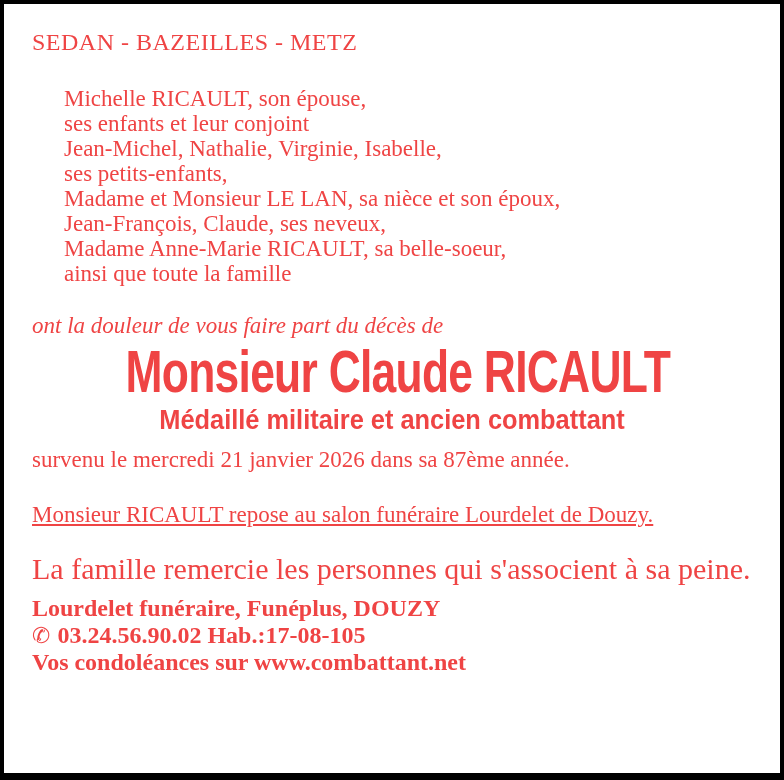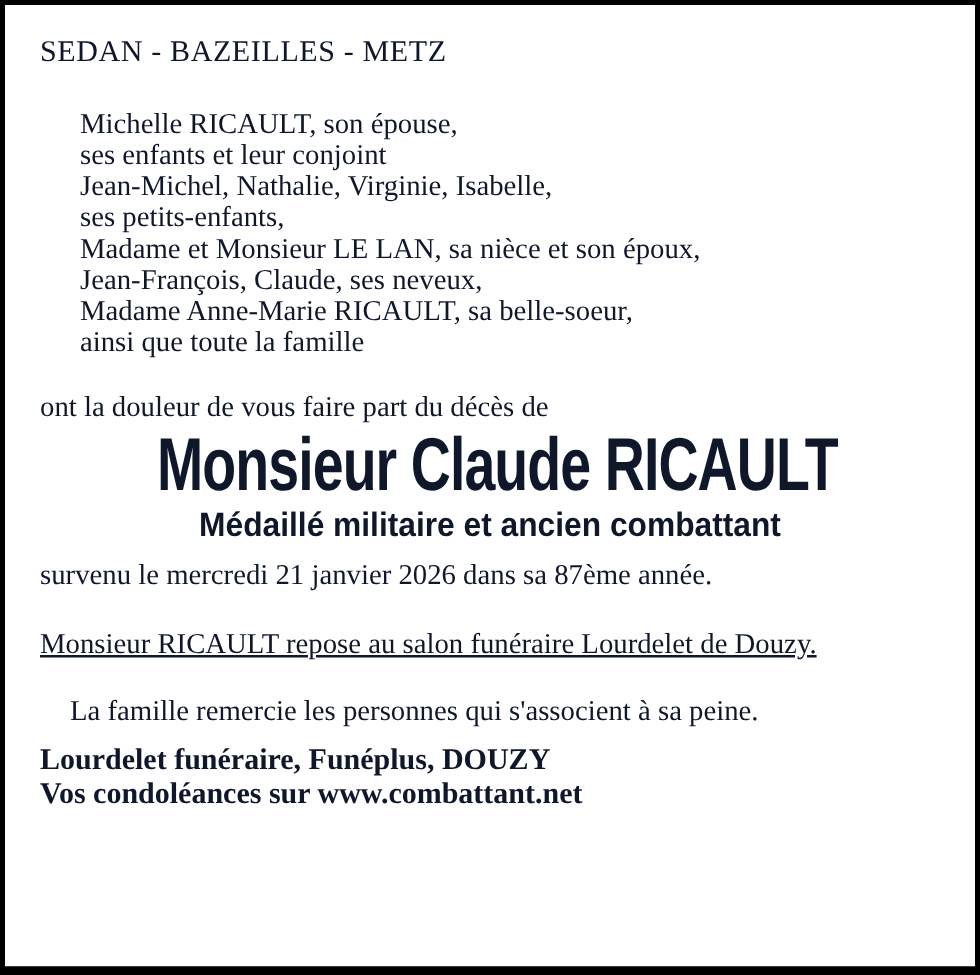--- a/index.html
+++ b/index.html
@@ -6,21 +6,21 @@
   html, body { background: #ffffff; }
   .page {
     position: relative;
     width: 784px;
     height: 780px;
     background: #ffffff;
     border: 4px solid #000000;
     border-bottom-width: 7px;
     overflow: hidden;
     font-family: "Liberation Serif", serif;
-    color: #0f172a;
+    color: #ef4444;
   }
   .inner {
     padding: 24px 28px 0 28px;
   }
   .region-line {
     font-size: 24px;
     line-height: 28px;
     letter-spacing: 0.5px;
   }
   .family-block {
@@ -29,20 +29,21 @@
   .body-line {
     font-size: 23px;
     line-height: 25px;
     white-space: nowrap;
     margin-left: 32px;
   }
   .announce-line {
     margin-top: 27px;
     font-size: 23px;
     line-height: 25px;
+    font-style: italic;
   }
   .deceased-name {
     margin-top: 4px;
     text-align: center;
     font-family: "Liberation Sans", sans-serif;
     font-weight: bold;
     font-size: 60px;
     line-height: 60px;
     transform: scaleX(0.74);
     transform-origin: 50% 50%;
@@ -73,23 +74,22 @@
     text-align-last: left;
   }
   .repose-line {
     margin-top: 29px;
     font-size: 23px;
     line-height: 26px;
     text-decoration: underline;
   }
   .thanks-line {
     margin-top: 28px;
-    font-size: 23px;
+    font-size: 30px;
     line-height: 26px;
-    margin-left: 24px;
   }
   .footer-block {
     margin-top: 13px;
     text-align: left;
     font-weight: bold;
   }
   .footer-line {
     font-size: 24px;
     line-height: 27px;
   }
@@ -128,17 +128,20 @@
 
     <div class="death-line">survenu le mercredi 21 janvier 2026 dans sa 87ème année.</div>
 
 
     <div class="repose-line">Monsieur RICAULT repose au salon funéraire Lourdelet de Douzy.</div>
 
     <div class="thanks-line">La famille remercie les personnes qui s'associent à sa peine.</div>
 
     <div class="footer-block">
       <div class="footer-line">Lourdelet funéraire, Funéplus, DOUZY</div>
+      <div class="footer-line">
+        <span class="phone-icon">✆</span><span>03.24.56.90.02 Hab.:17-08-105</span>
+      </div>
       <div class="footer-line">Vos condoléances sur www.combattant.net</div>
     </div>
 
   </div>
 </div>
 
 </body></html>

